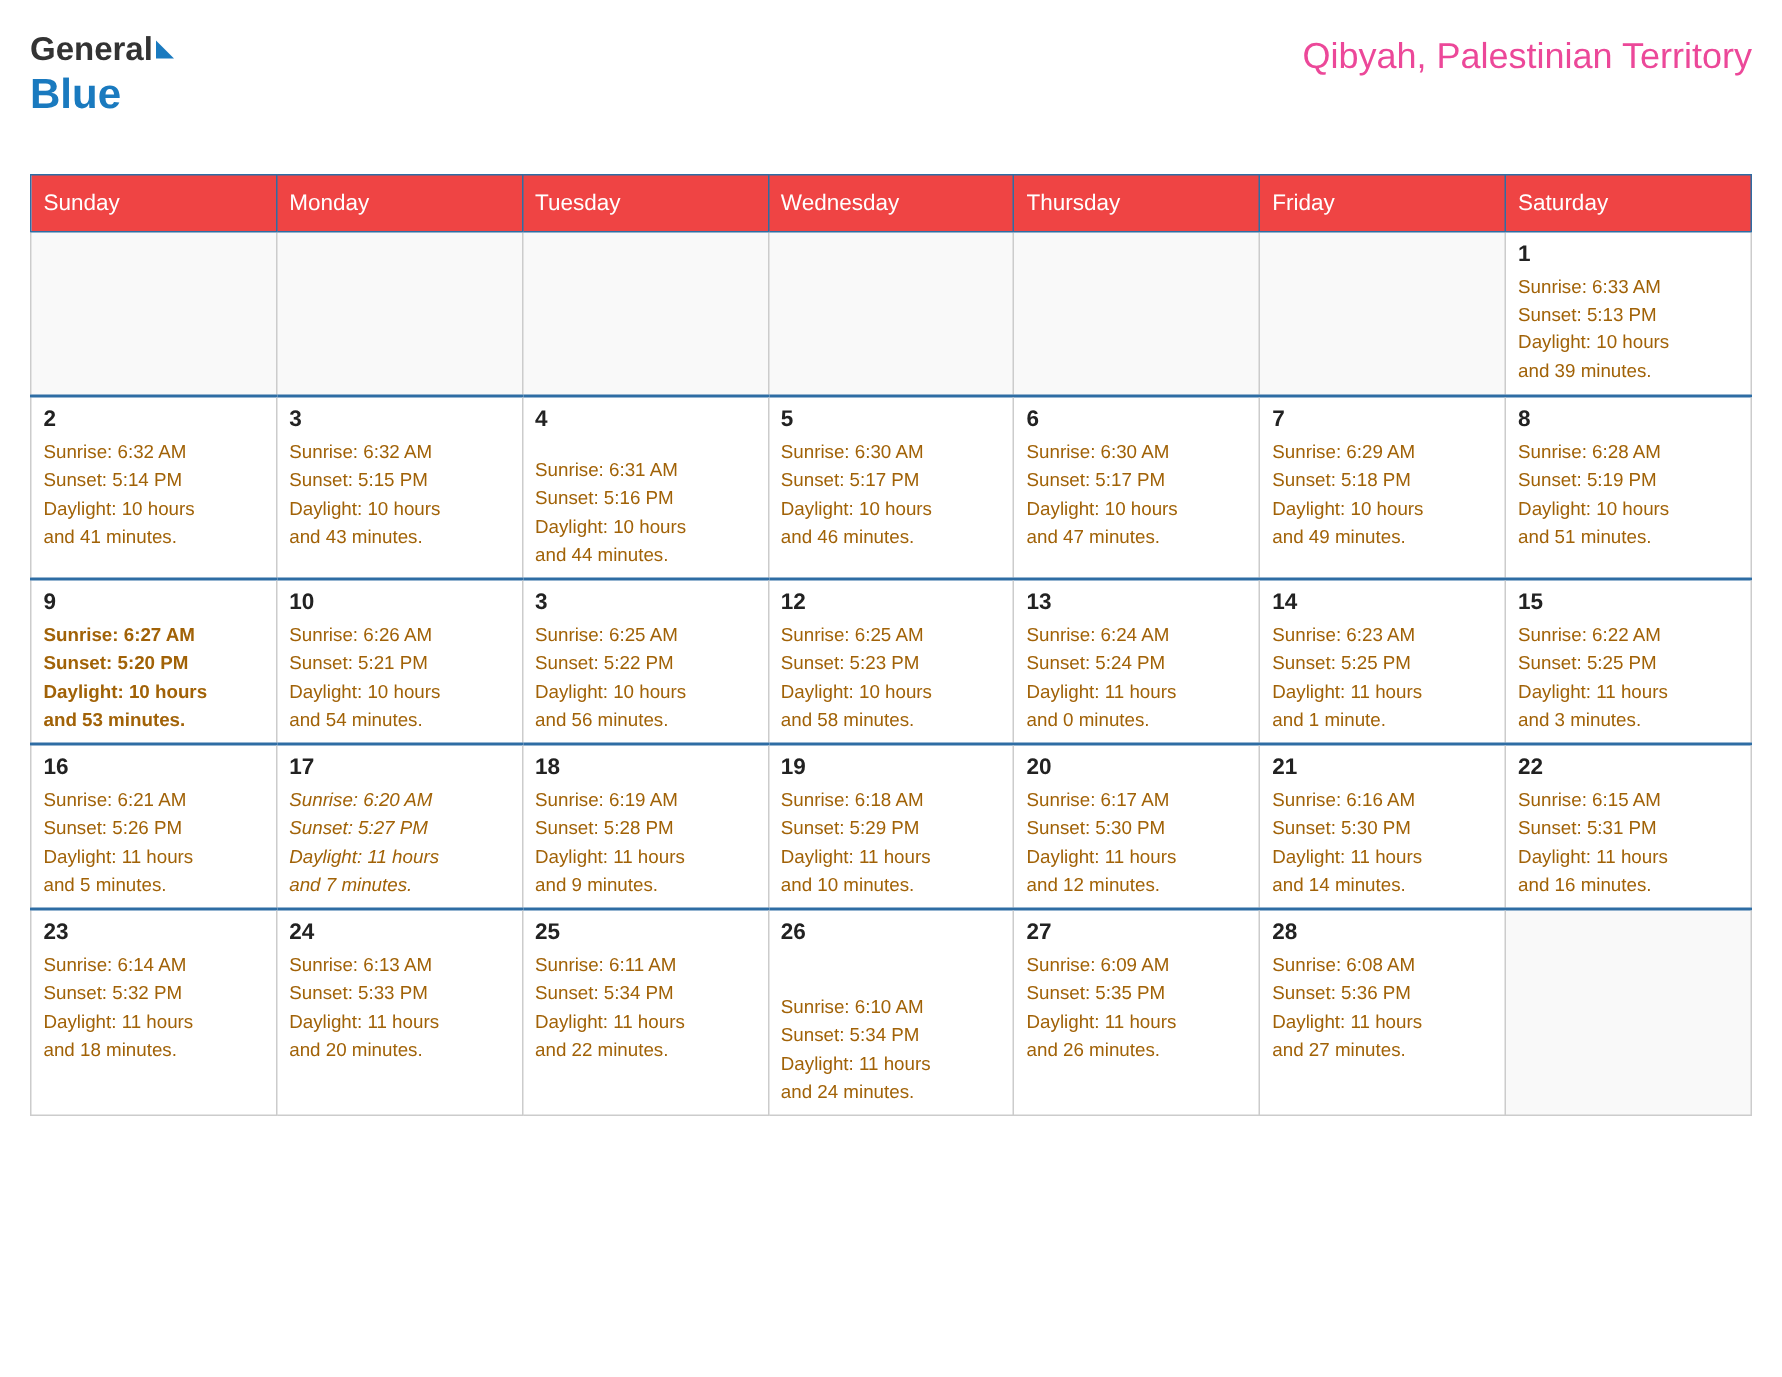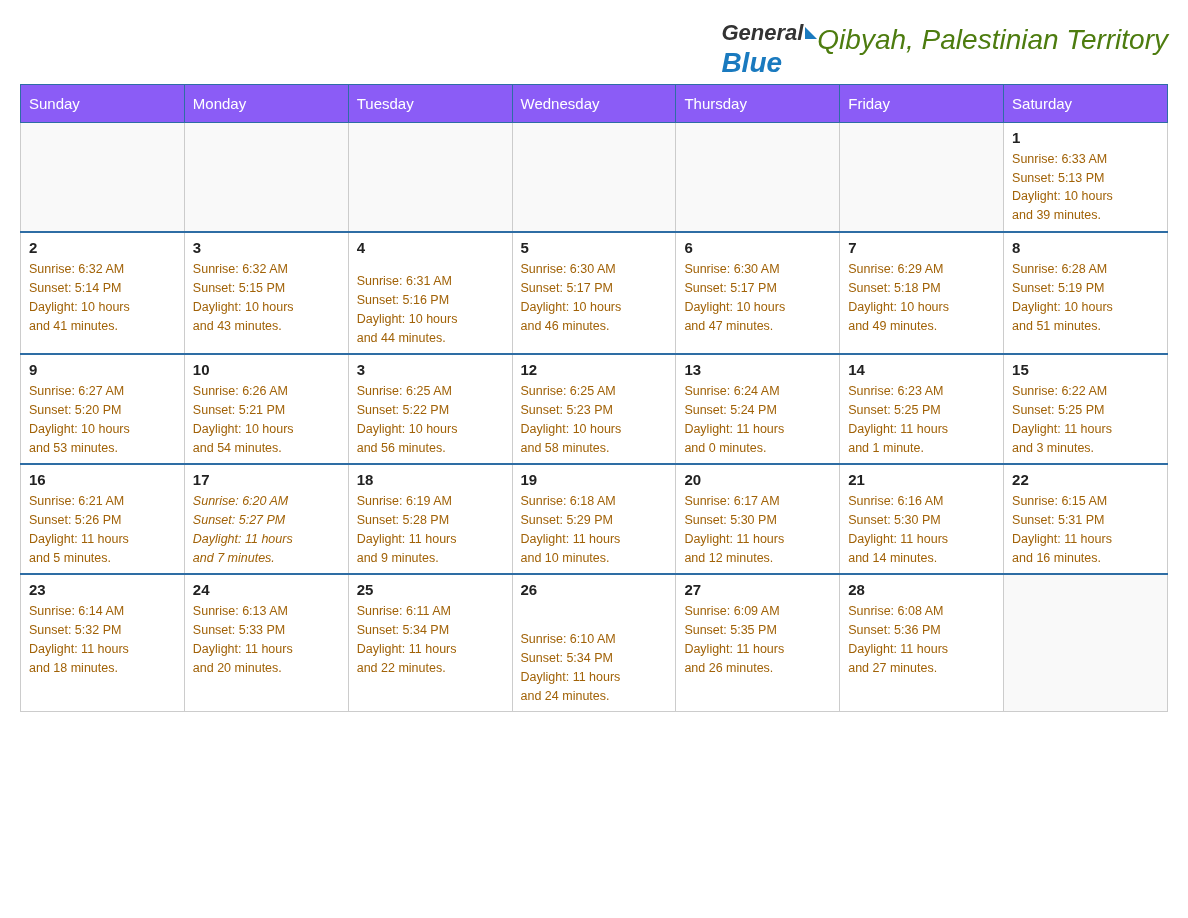--- a/index.html
+++ b/index.html
@@ -5,24 +5,23 @@
     * { box-sizing: border-box; margin: 0; padding: 0; }
     body {
       font-family: Arial, sans-serif;
       background: #fff;
       padding: 20px;
       width: 1188px;
       min-height: 918px;
     }
     .header {
       display: flex;
-      justify-content: flex-end;
+      justify-content: space-between;
       align-items: flex-start;
-      margin-bottom: 4px;
-      font-style: italic;
+      margin-bottom: 36px;
     }
     .logo-text-general {
       font-size: 22px;
       font-weight: bold;
       color: #333;
     }
     .logo-text-blue {
       font-size: 28px;
       font-weight: bold;
       color: #1a7abf;
@@ -46,31 +45,31 @@
     }
     .title-block {
       text-align: right;
     }
     .month-title {
       font-size: 48px;
       font-weight: bold;
       color: #222;
     }
     .location-title {
-      font-size: 28px;
-      color: #4d7c0f;
+      font-size: 24px;
+      color: #ec4899;
       margin-top: 4px;
     }
     .calendar {
       width: 100%;
       border-collapse: collapse;
       border: 1px solid #ccc;
     }
     .calendar th {
-      background-color: #8b5cf6;
+      background-color: #ef4444;
       color: #fff;
       font-size: 15px;
       font-weight: normal;
       padding: 10px 8px;
       text-align: left;
       border: 1px solid #2e6da4;
     }
     .calendar td {
       width: 14.28%;
       vertical-align: top;
@@ -192,21 +191,21 @@
           <div class="day-number">8</div>
           <div class="day-info" style="white-space: pre-line;">Sunrise: 6:28 AM
 Sunset: 5:19 PM
 Daylight: 10 hours
 and 51 minutes.</div>
         </td>
       </tr>
       <tr class="row-separator">
         <td>
           <div class="day-number">9</div>
-          <div class="day-info" style="white-space: pre-line;">Sunrise: 6:27 AM
+          <div class="day-info" style="white-space: pre-line; font-weight: bold;">Sunrise: 6:27 AM
 Sunset: 5:20 PM
 Daylight: 10 hours
 and 53 minutes.</div>
         </td>
         <td>
           <div class="day-number">10</div>
           <div class="day-info" style="white-space: pre-line;">Sunrise: 6:26 AM
 Sunset: 5:21 PM
 Daylight: 10 hours
 and 54 minutes.</div>

